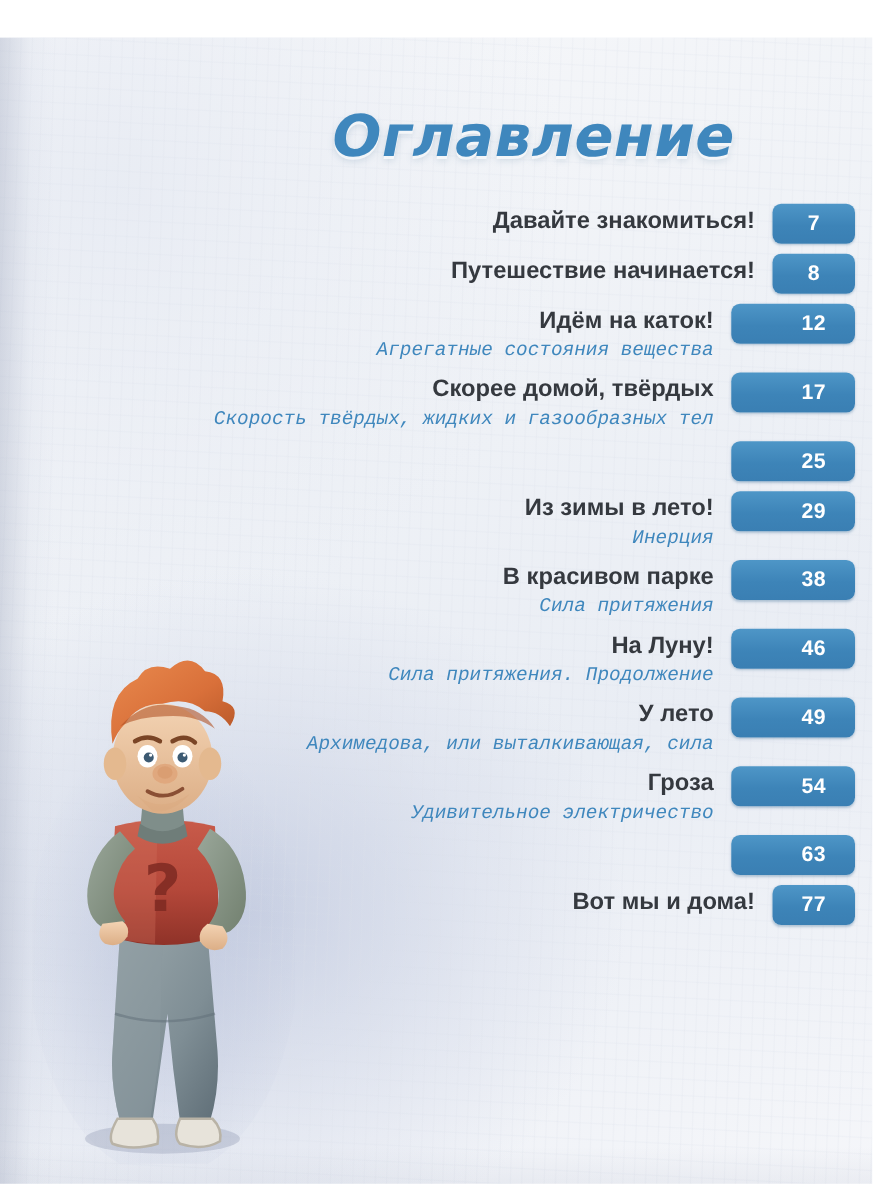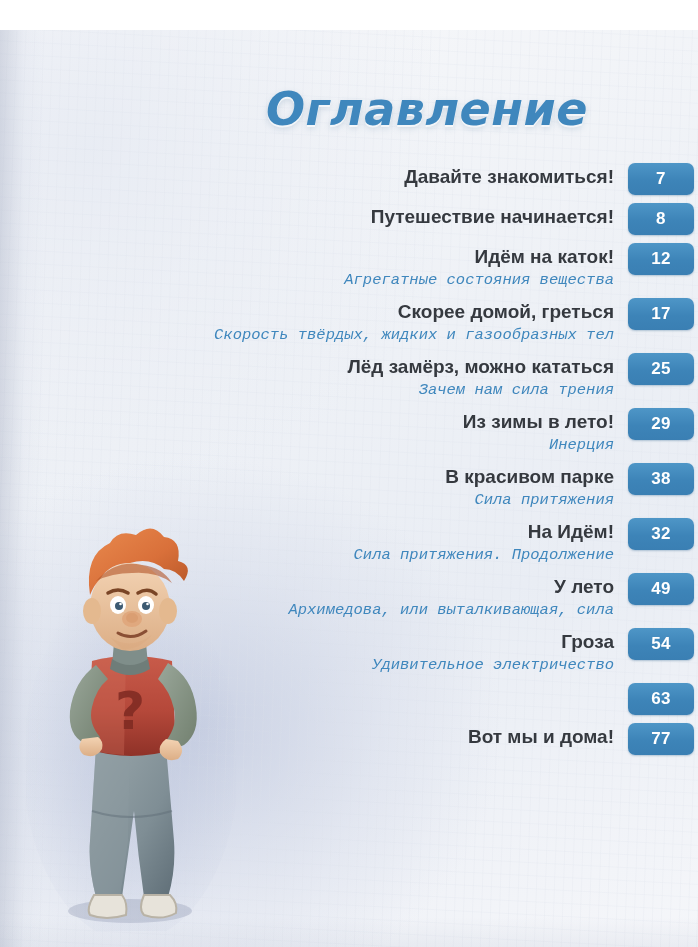--- a/index.html
+++ b/index.html
@@ -60,21 +60,21 @@
     letter-spacing: 0.5px;
     color: #3f87bd;
     text-shadow: 0 2px 0 rgba(255,255,255,0.7), 0 3px 6px rgba(90,130,165,0.25);
     white-space: nowrap;
   }
 
   
   .toc {
     position: absolute;
     top: 133px;
-    right: 4px;
+    right: 14px;
     width: 500px;
   }
   .toc-row {
     display: flex;
     align-items: flex-start;
     justify-content: flex-end;
     margin-bottom: 8px;
   }
   .toc-texts {
     flex: 1 1 auto;
@@ -110,21 +110,21 @@
     box-shadow: 0 1px 2px rgba(60,110,150,0.35);
     color: #ffffff;
     font-family: "Liberation Sans", sans-serif;
     font-weight: bold;
     font-size: 17px;
     display: flex;
     align-items: center;
     justify-content: center;
     letter-spacing: 0.3px;
   }
-  .toc-row.tall .page-badge { margin-top: 0px; }
+  .toc-row.tall .page-badge { margin-top: 0px; padding-left: 33px; }
 
   
   .illustration {
     position: absolute;
     left: 26px;
     bottom: 46px;
     width: 210px;
     height: 420px;
   }
   .illustration svg { display: block; width: 100%; height: 100%; }
@@ -160,31 +160,27 @@
     <div class="toc-row tall">
       <div class="toc-texts">
         <div class="toc-chapter">Идём на каток!</div>
         <div class="toc-sub">Агрегатные состояния вещества</div>
       </div>
       <div class="page-badge">12</div>
     </div>
 
     <div class="toc-row tall">
       <div class="toc-texts">
-        <div class="toc-chapter">Скорее домой, греться</div>
+        <div class="toc-chapter">Скорее домой, твёрдых</div>
         <div class="toc-sub">Скорость твёрдых, жидких и газообразных тел</div>
       </div>
       <div class="page-badge">17</div>
     </div>
 
     <div class="toc-row tall">
-      <div class="toc-texts">
-        <div class="toc-chapter">Лёд замёрз, можно кататься</div>
-        <div class="toc-sub">Зачем нам сила трения</div>
-      </div>
       <div class="page-badge">25</div>
     </div>
 
     <div class="toc-row tall">
       <div class="toc-texts">
         <div class="toc-chapter">Из зимы в лето!</div>
         <div class="toc-sub">Инерция</div>
       </div>
       <div class="page-badge">29</div>
     </div>
@@ -192,24 +188,24 @@
     <div class="toc-row tall">
       <div class="toc-texts">
         <div class="toc-chapter">В красивом парке</div>
         <div class="toc-sub">Сила притяжения</div>
       </div>
       <div class="page-badge">38</div>
     </div>
 
     <div class="toc-row tall">
       <div class="toc-texts">
-        <div class="toc-chapter">На Идём!</div>
+        <div class="toc-chapter">На Луну!</div>
         <div class="toc-sub">Сила притяжения. Продолжение</div>
       </div>
-      <div class="page-badge">32</div>
+      <div class="page-badge">46</div>
     </div>
 
     <div class="toc-row tall">
       <div class="toc-texts">
         <div class="toc-chapter">У лето</div>
         <div class="toc-sub">Архимедова, или выталкивающая, сила</div>
       </div>
       <div class="page-badge">49</div>
     </div>
 

